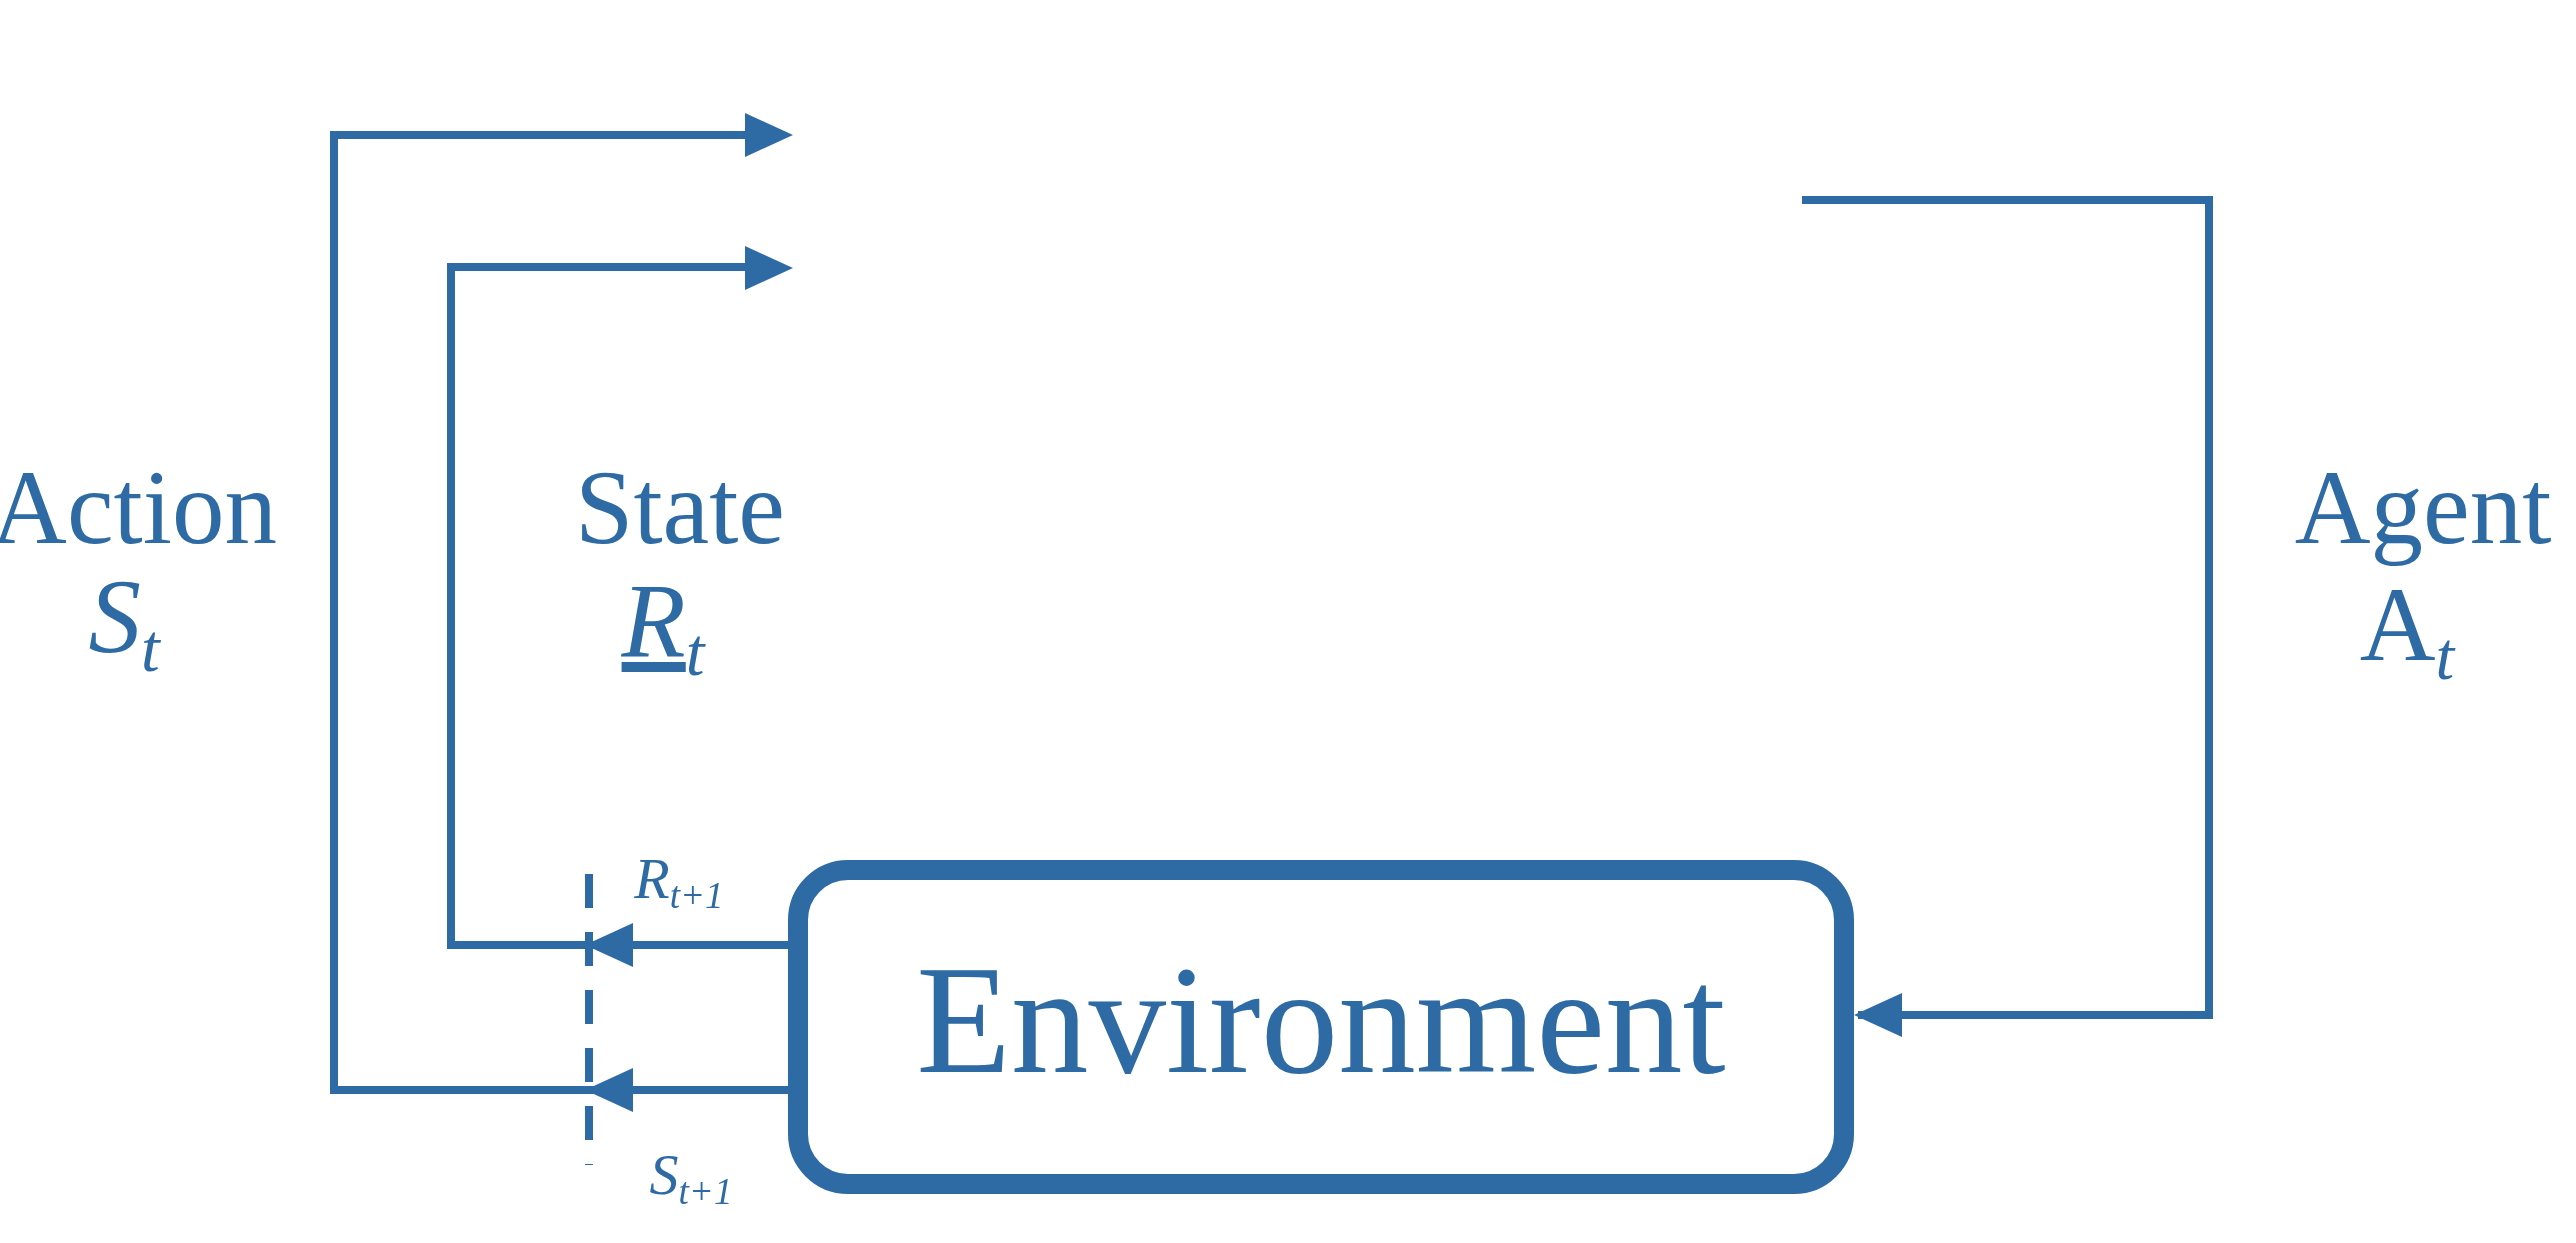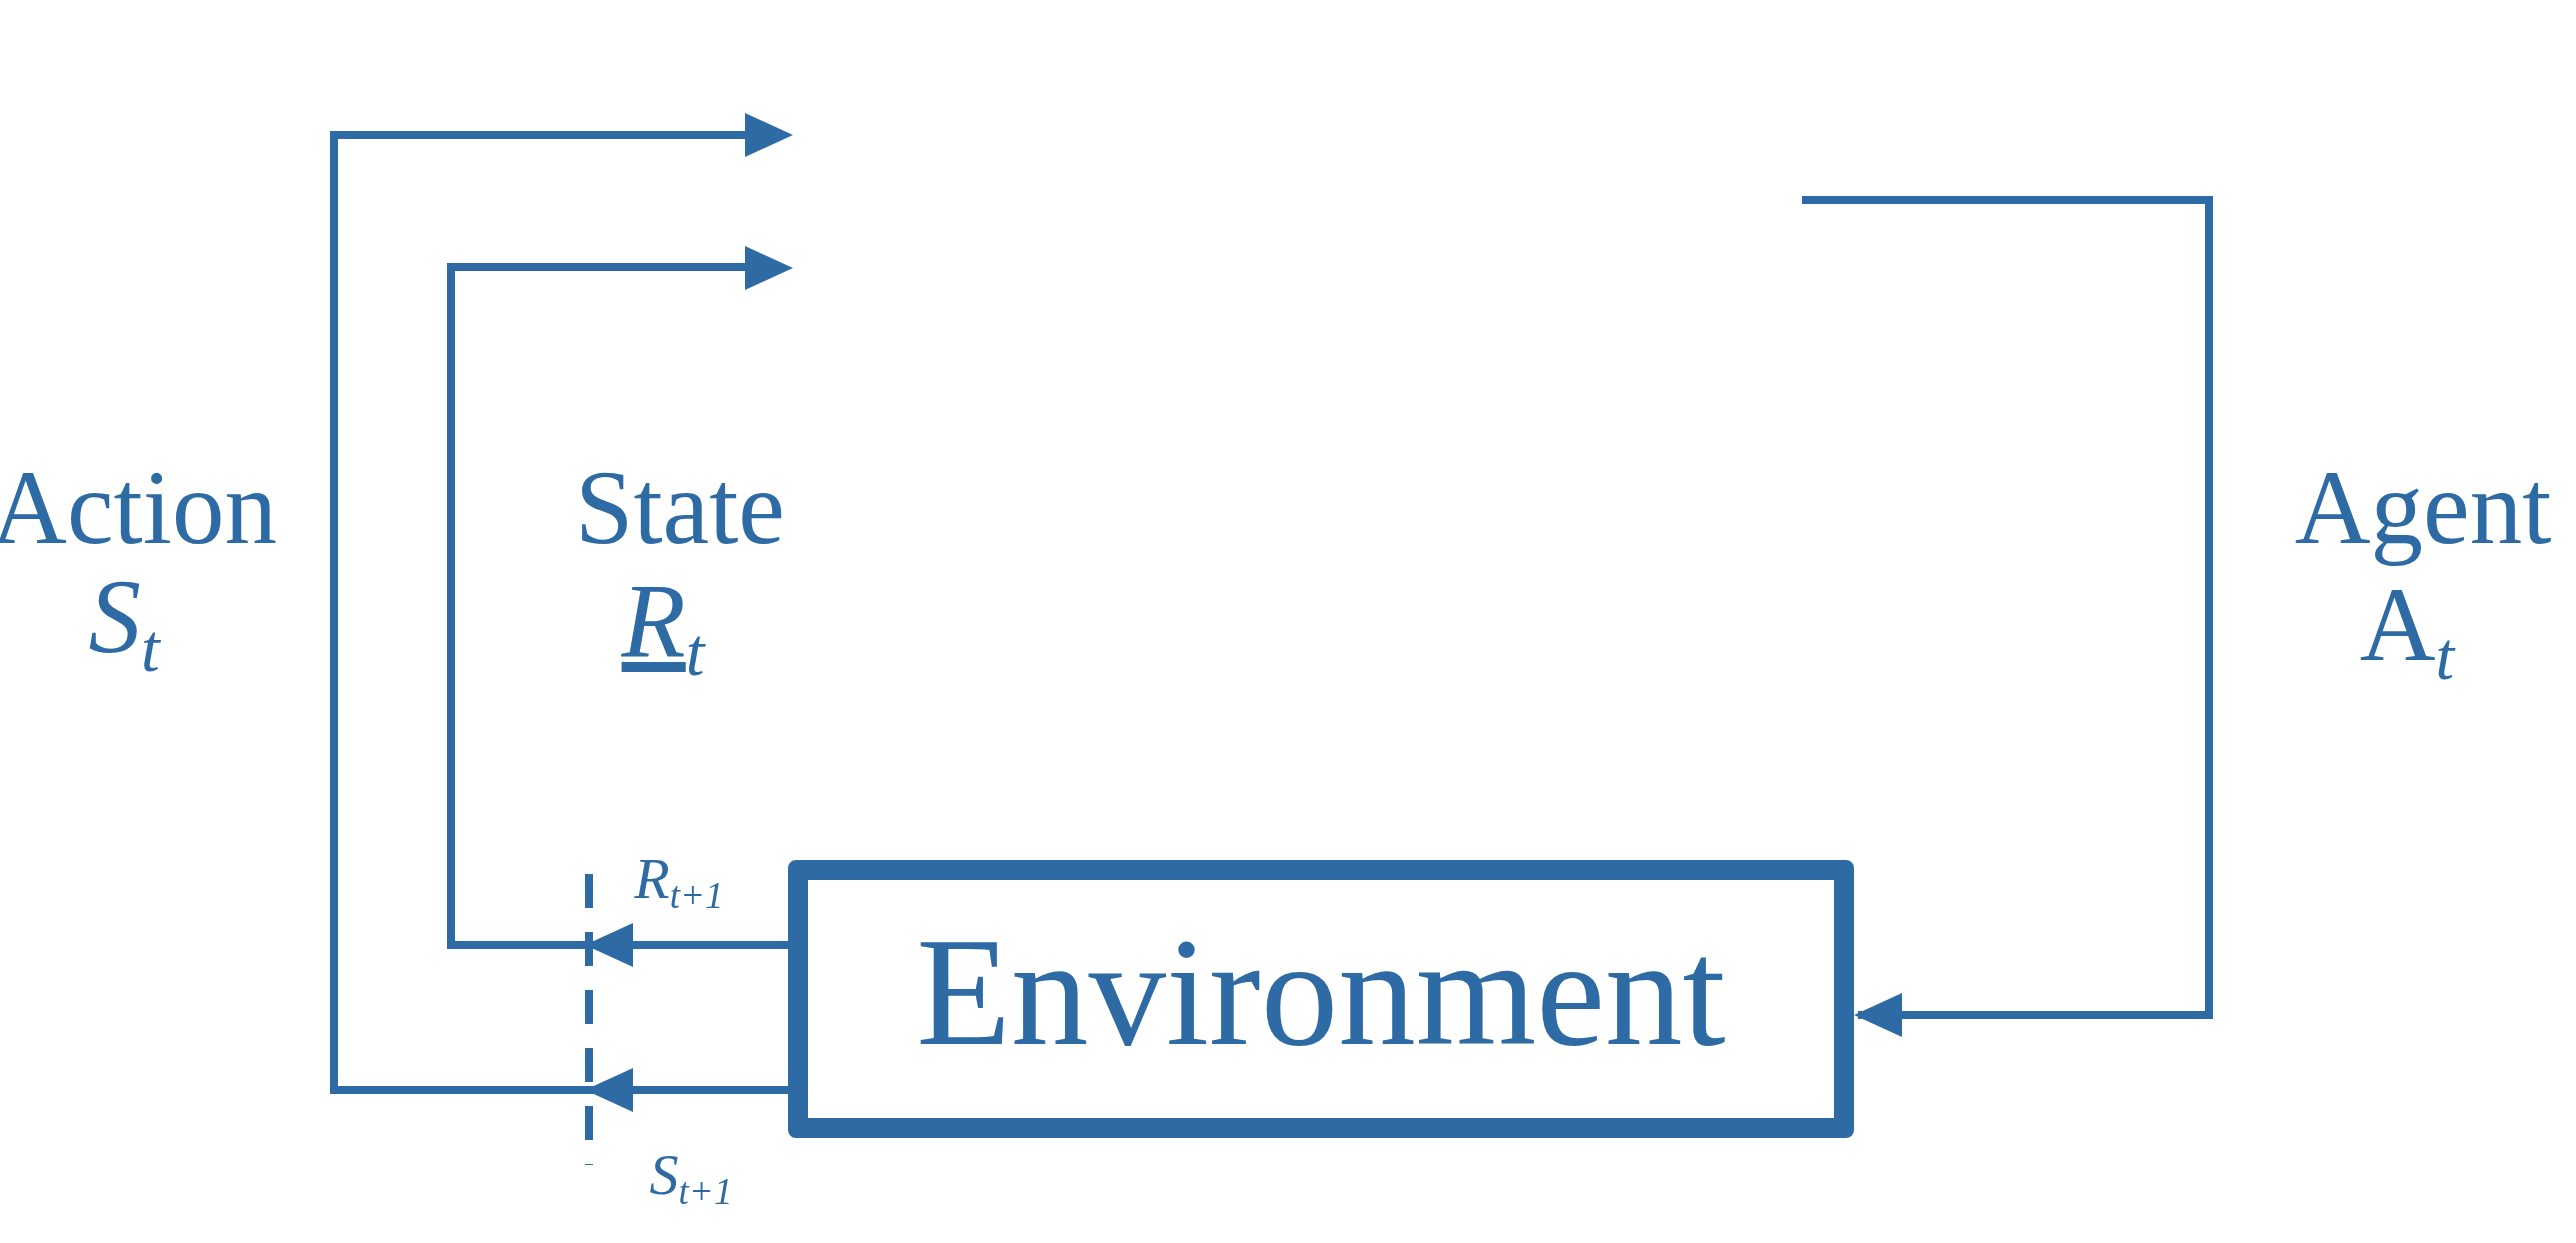--- a/index.html
+++ b/index.html
@@ -29,21 +29,21 @@
   .node-box .node-label {
     position: absolute;
     left: 50%; top: 50%;
     transform: translate(-50%, -54%);
     color: var(--stroke);
     font-size: 155px;
     white-space: nowrap;
     line-height: 1;
   }
   #agent-box { left: 792px; top: 30px; width: 1009px; height: 327px; }
-  #env-box   { left: 788px; top: 860px; width: 1066px; height: 278px; border-radius: 8px; }
+  #env-box   { left: 788px; top: 860px; width: 1066px; height: 334px; }
 
   
   .line { position: absolute; background: var(--stroke); }
 
   
   .arrow-right, .arrow-left { position: absolute; width: 0; height: 0;
     border-top: 22px solid transparent; border-bottom: 22px solid transparent; }
   .arrow-right { border-left: 48px solid var(--stroke); }
   .arrow-left  { border-right: 48px solid var(--stroke); }
 

